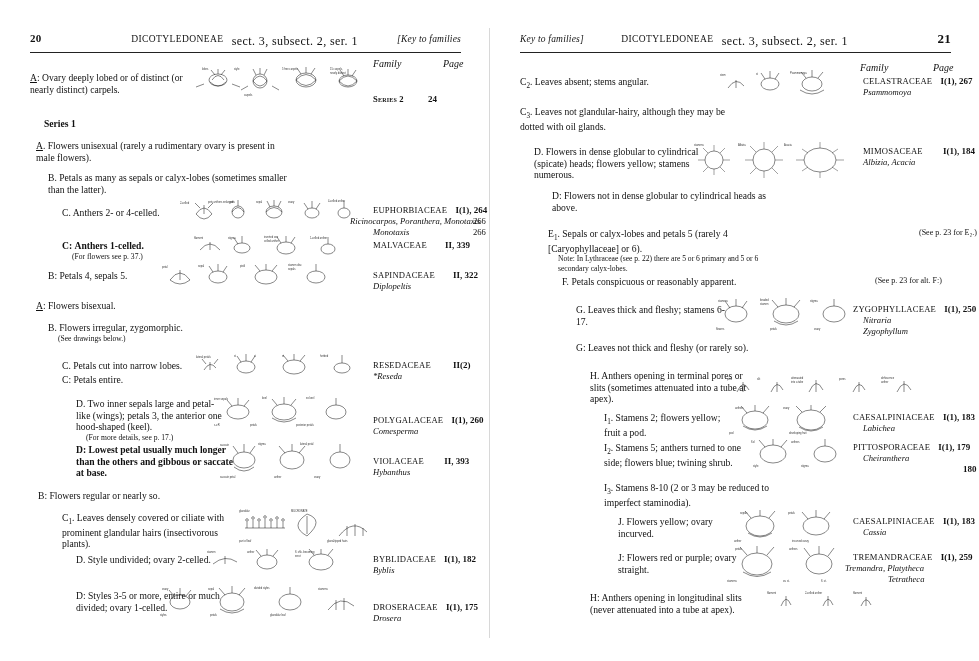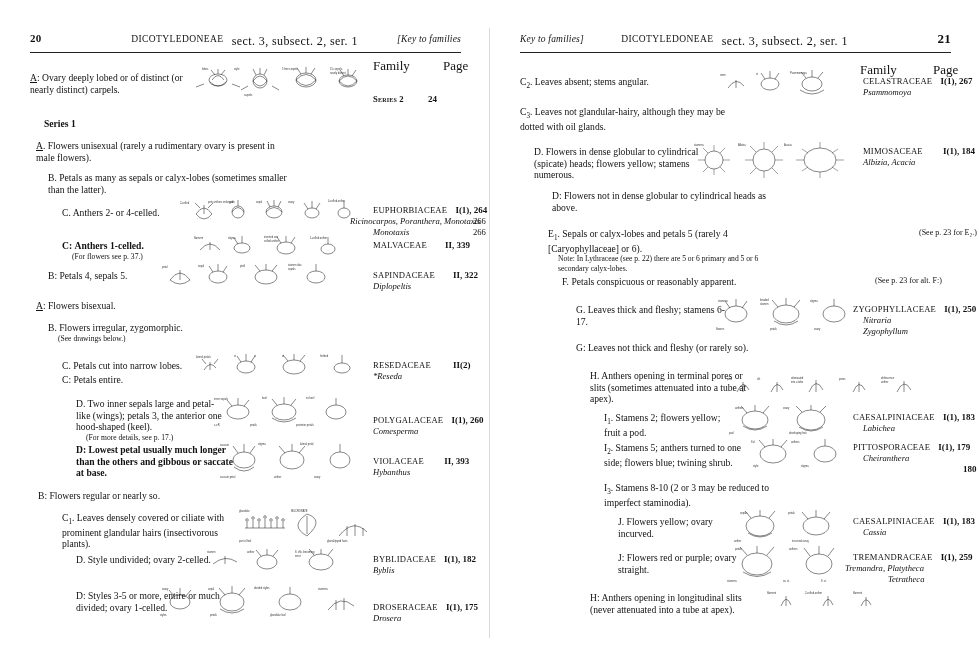--- a/index.html
+++ b/index.html
@@ -34,21 +34,21 @@
   .runhead .center .sub{font-variant:normal;font-size:12px;}
   .runhead .side{position:absolute;font-style:italic;font-size:9.5px;}
   .left .runhead .side{right:28px;top:0;font-family:Liberation Serif, serif;}
   .right .runhead .side{left:30px;top:0;}
   .rule{
     position:absolute;left:30px;right:28px;top:52px;height:1px;background:#222;
   }
 
   
   .colhead{
-    position:absolute;top:58px;font-size:13px;
+    position:absolute;top:58px;font-style:italic;font-size:10px;
   }
   .colhead.family{}
   .colhead.page{}
 
   
   .body{position:absolute;top:72px;left:30px;width:431px;}
   .right .body{left:30px;}
   .lead{
     position:relative;
     font-size:9.6px;line-height:1.22;

